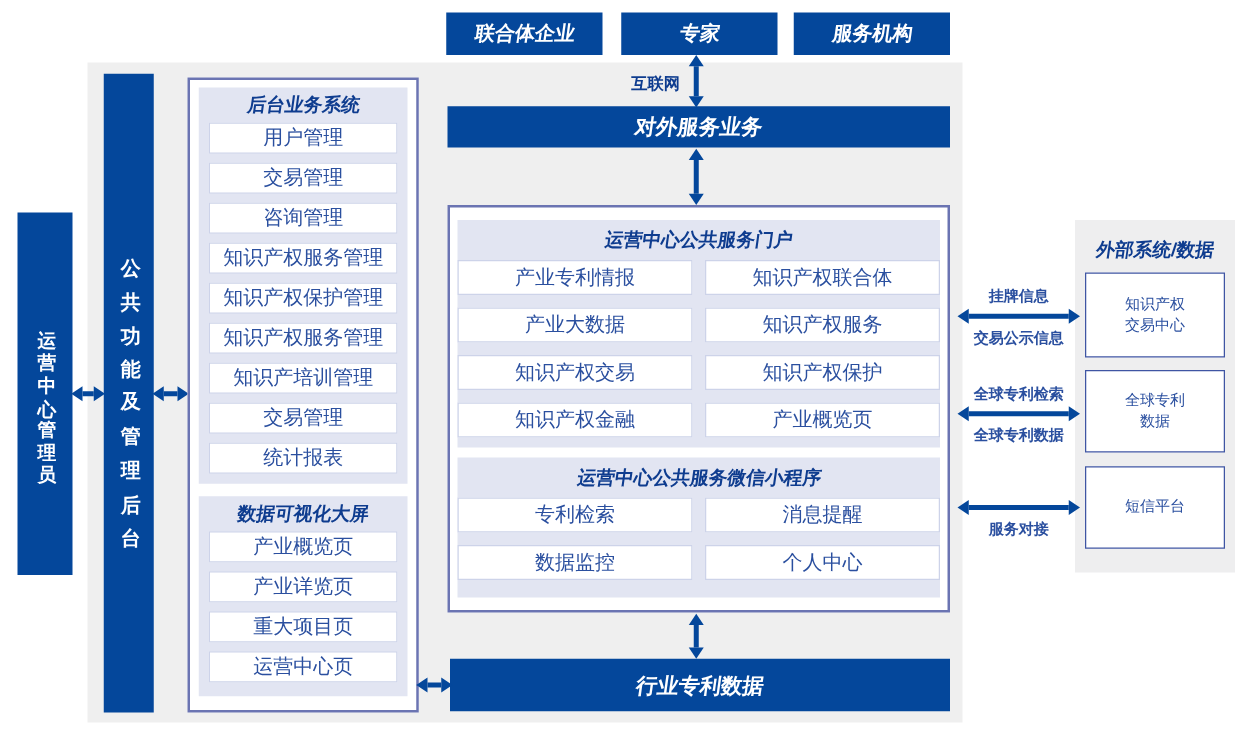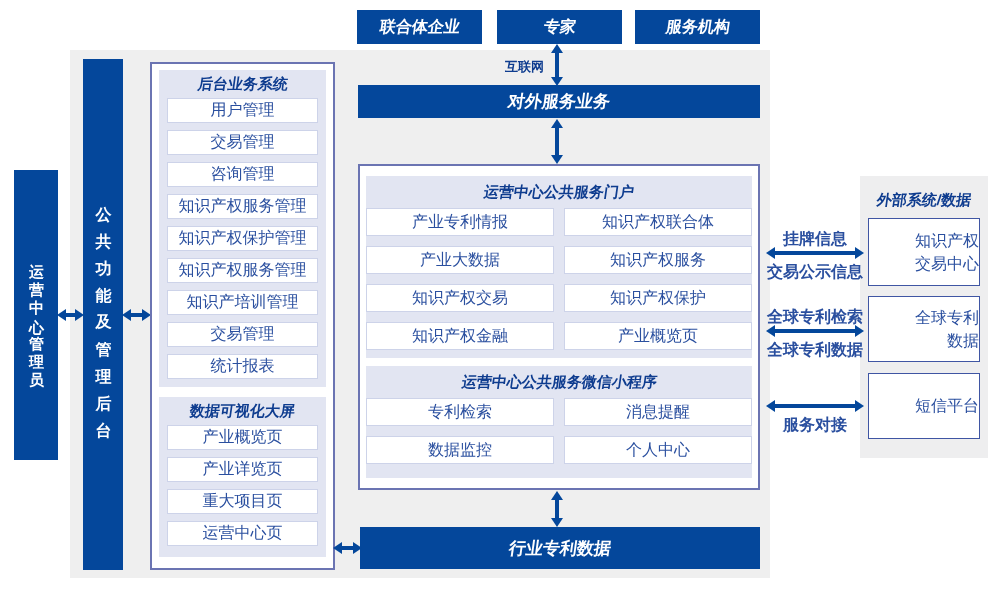--- a/index.html
+++ b/index.html
@@ -30,25 +30,25 @@
   .ah { position:absolute; display:flex; align-items:center; }
   .ah .line { flex:1; height:4px; background:#04479b; }
   .ah .hl { width:0; height:0; border:6px solid transparent; border-left:none; border-right:9px solid #04479b; }
   .ah .hr { width:0; height:0; border:6px solid transparent; border-right:none; border-left:9px solid #04479b; }
   
   .av { position:absolute; display:flex; flex-direction:column; align-items:center; }
   .av .line { flex:1; width:4px; background:#04479b; }
   .av .hu { width:0; height:0; border:6px solid transparent; border-top:none; border-bottom:9px solid #04479b; }
   .av .hd { width:0; height:0; border:6px solid transparent; border-bottom:none; border-top:9px solid #04479b; }
 
-  .linklabel { position:absolute; color:#2a4f9f; font-size:16px; font-weight:bold; text-align:center; }
+  .linklabel { position:absolute; color:#2a4f9f; font-size:12px; font-weight:bold; text-align:center; }
 
   .extbox { position:absolute; background:#fff; border:1px solid #3f55a3; color:#2a4f9f;
-            font-size:16px; line-height:1.45; display:flex; flex-direction:column;
-            align-items:flex-end; justify-content:center; text-align:center; }
+            font-size:12px; line-height:1.45; display:flex; flex-direction:column;
+            align-items:center; justify-content:center; text-align:center; }
 </style>
 </head>
 <body>
 
 <div id="stage">
 
   <div class="abs bg-gray" style="left:70px; top:50px; width:700px; height:528px;"></div>
 
   <div class="navybox" style="left:357px; top:10px; width:125px; height:34px; font-size:16px;">
     <span class="slant">联合体企业</span>

